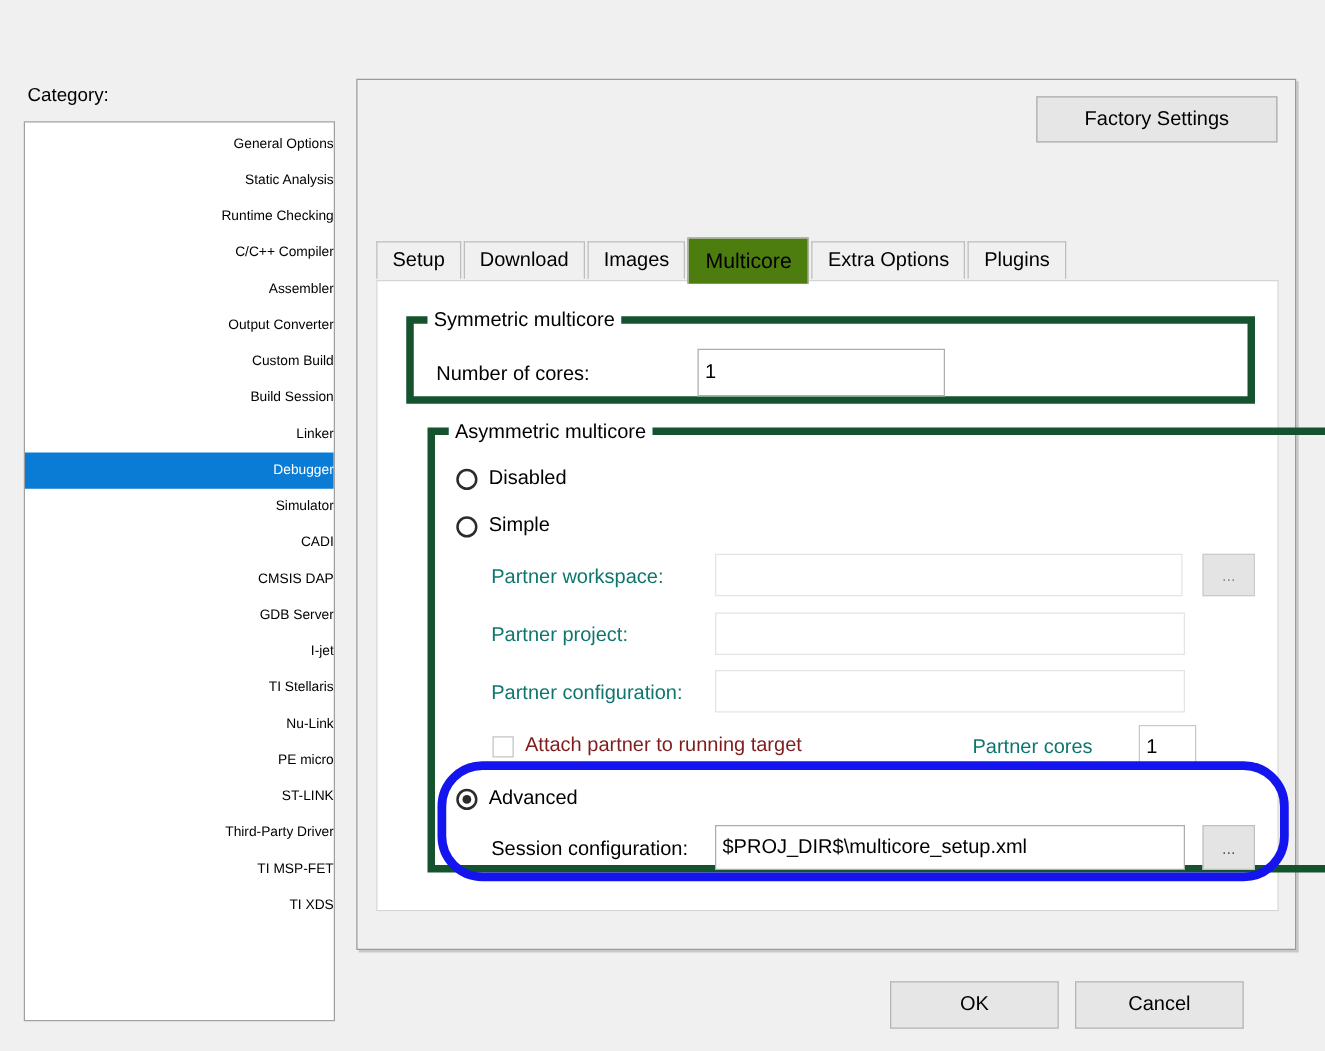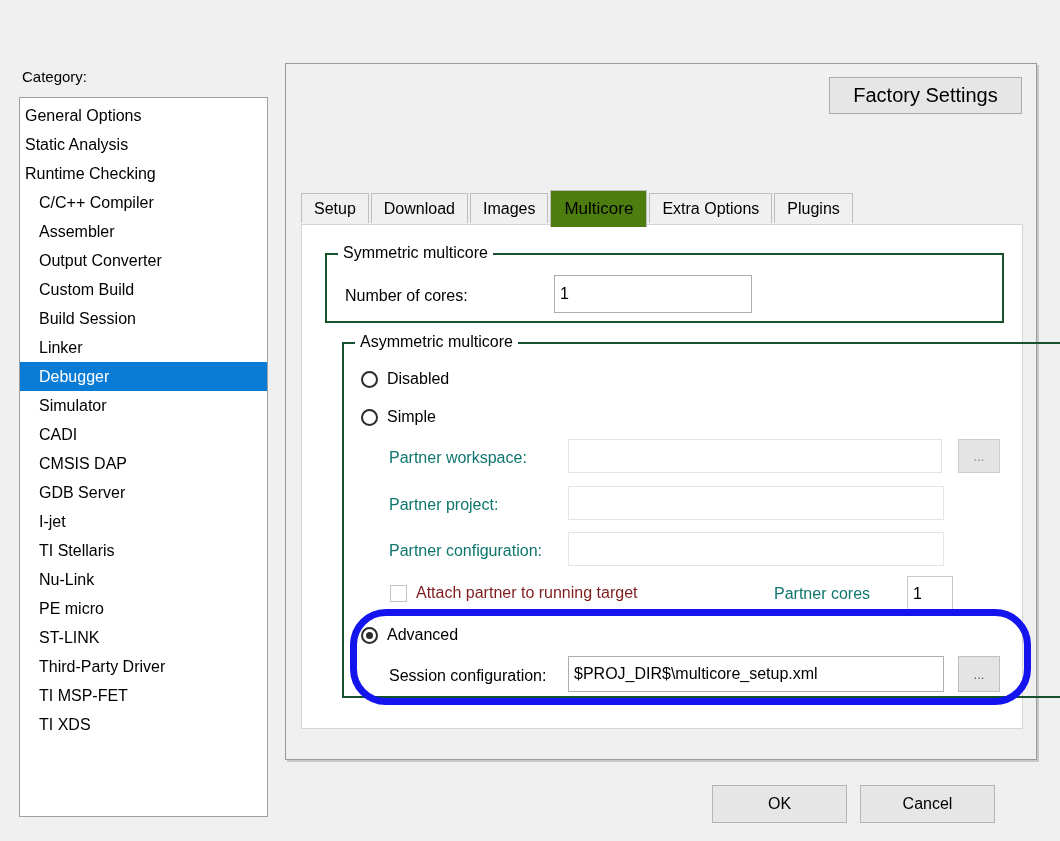--- a/index.html
+++ b/index.html
@@ -33,24 +33,25 @@
     height: 720px;
     background: #ffffff;
     border: 1px solid #a0a0a0;
     box-sizing: border-box;
     overflow: hidden;
     padding-top: 3px;
   }
   .cat-item {
     height: 29px;
     line-height: 29px;
-    font-size: 16px;
+    font-size: 11px;
     white-space: nowrap;
     padding-left: 5px;
     box-sizing: border-box;
+    text-align: right;
   }
   .cat-item.indent {
     padding-left: 19px;
   }
   .cat-item.selected {
     background: #0a7cd5;
     color: #ffffff;
   }
 
   
@@ -68,21 +69,21 @@
 
   #factory-settings-button {
     position: absolute;
     right: 14px;
     top: 13px;
     width: 193px;
     height: 37px;
     background: #e6e6e6;
     border: 1px solid #aaaaaa;
     font-family: "Liberation Sans", sans-serif;
-    font-size: 20px;
+    font-size: 16px;
     color: #000;
     cursor: pointer;
     padding: 0;
   }
 
   
   #tab-strip {
     position: absolute;
     left: 15px;
     top: 127px;
@@ -123,21 +124,21 @@
     top: 160px;
     width: 722px;
     height: 505px;
     background: #ffffff;
     border: 1px solid #d5d5d5;
     box-sizing: border-box;
   }
 
   .groupbox {
     position: absolute;
-    border: 2px solid #14532d;
+    border: 6px solid #14532d;
     box-sizing: border-box;
     text-decoration: underline;
   }
   .group-title {
     position: absolute;
     top: -11px;
     left: 11px;
     background: #ffffff;
     padding: 0 5px;
     font-size: 16px;

